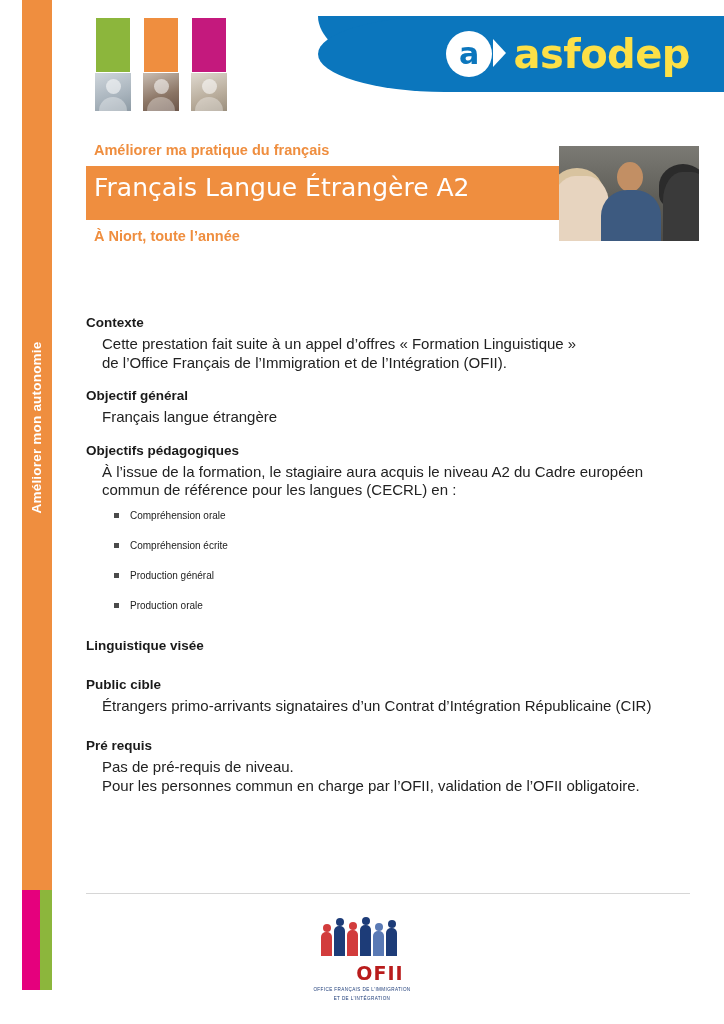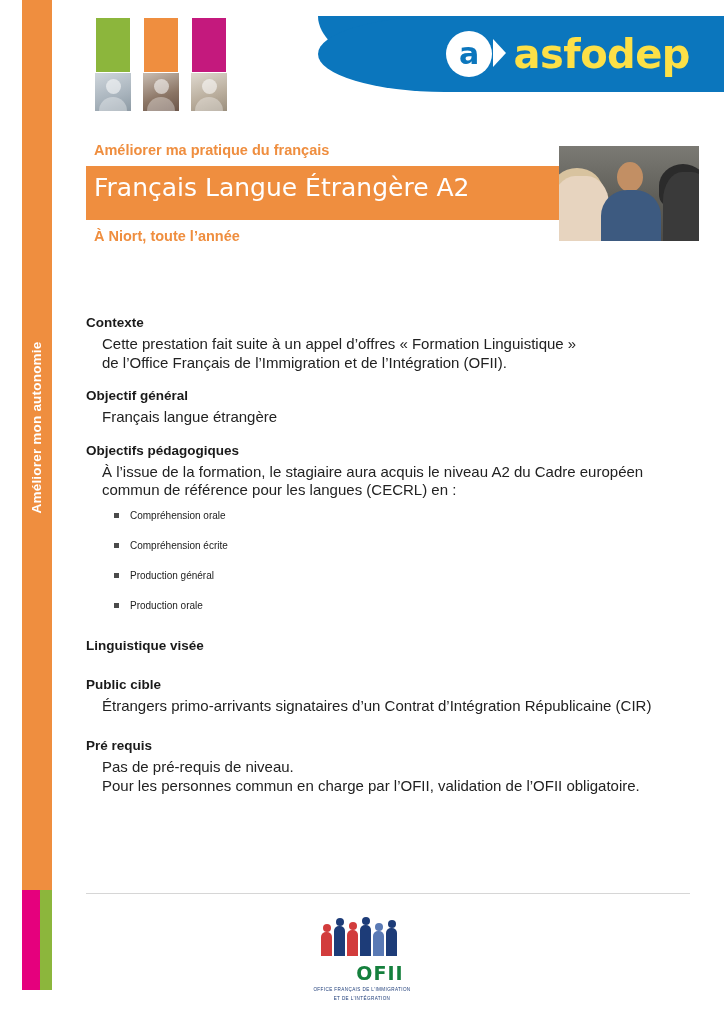--- a/index.html
+++ b/index.html
@@ -311,21 +311,21 @@
     left: 50%;
     top: -8px;
     margin-left: -4px;
     width: 8px; height: 8px;
     border-radius: 50%;
     background: inherit;
   }
   .ofii-title {
     font-size: 19px;
     font-weight: bold;
-    color: #15803d;
+    color: #b91c1c;
     letter-spacing: 1px;
     margin-top: 2px;
     font-family: "DejaVu Sans", sans-serif;
     margin-left: 36px;
   }
   .ofii-sub {
     font-size: 4.6px;
     color: #1d3c78;
     letter-spacing: 0.4px;
     line-height: 7px;

